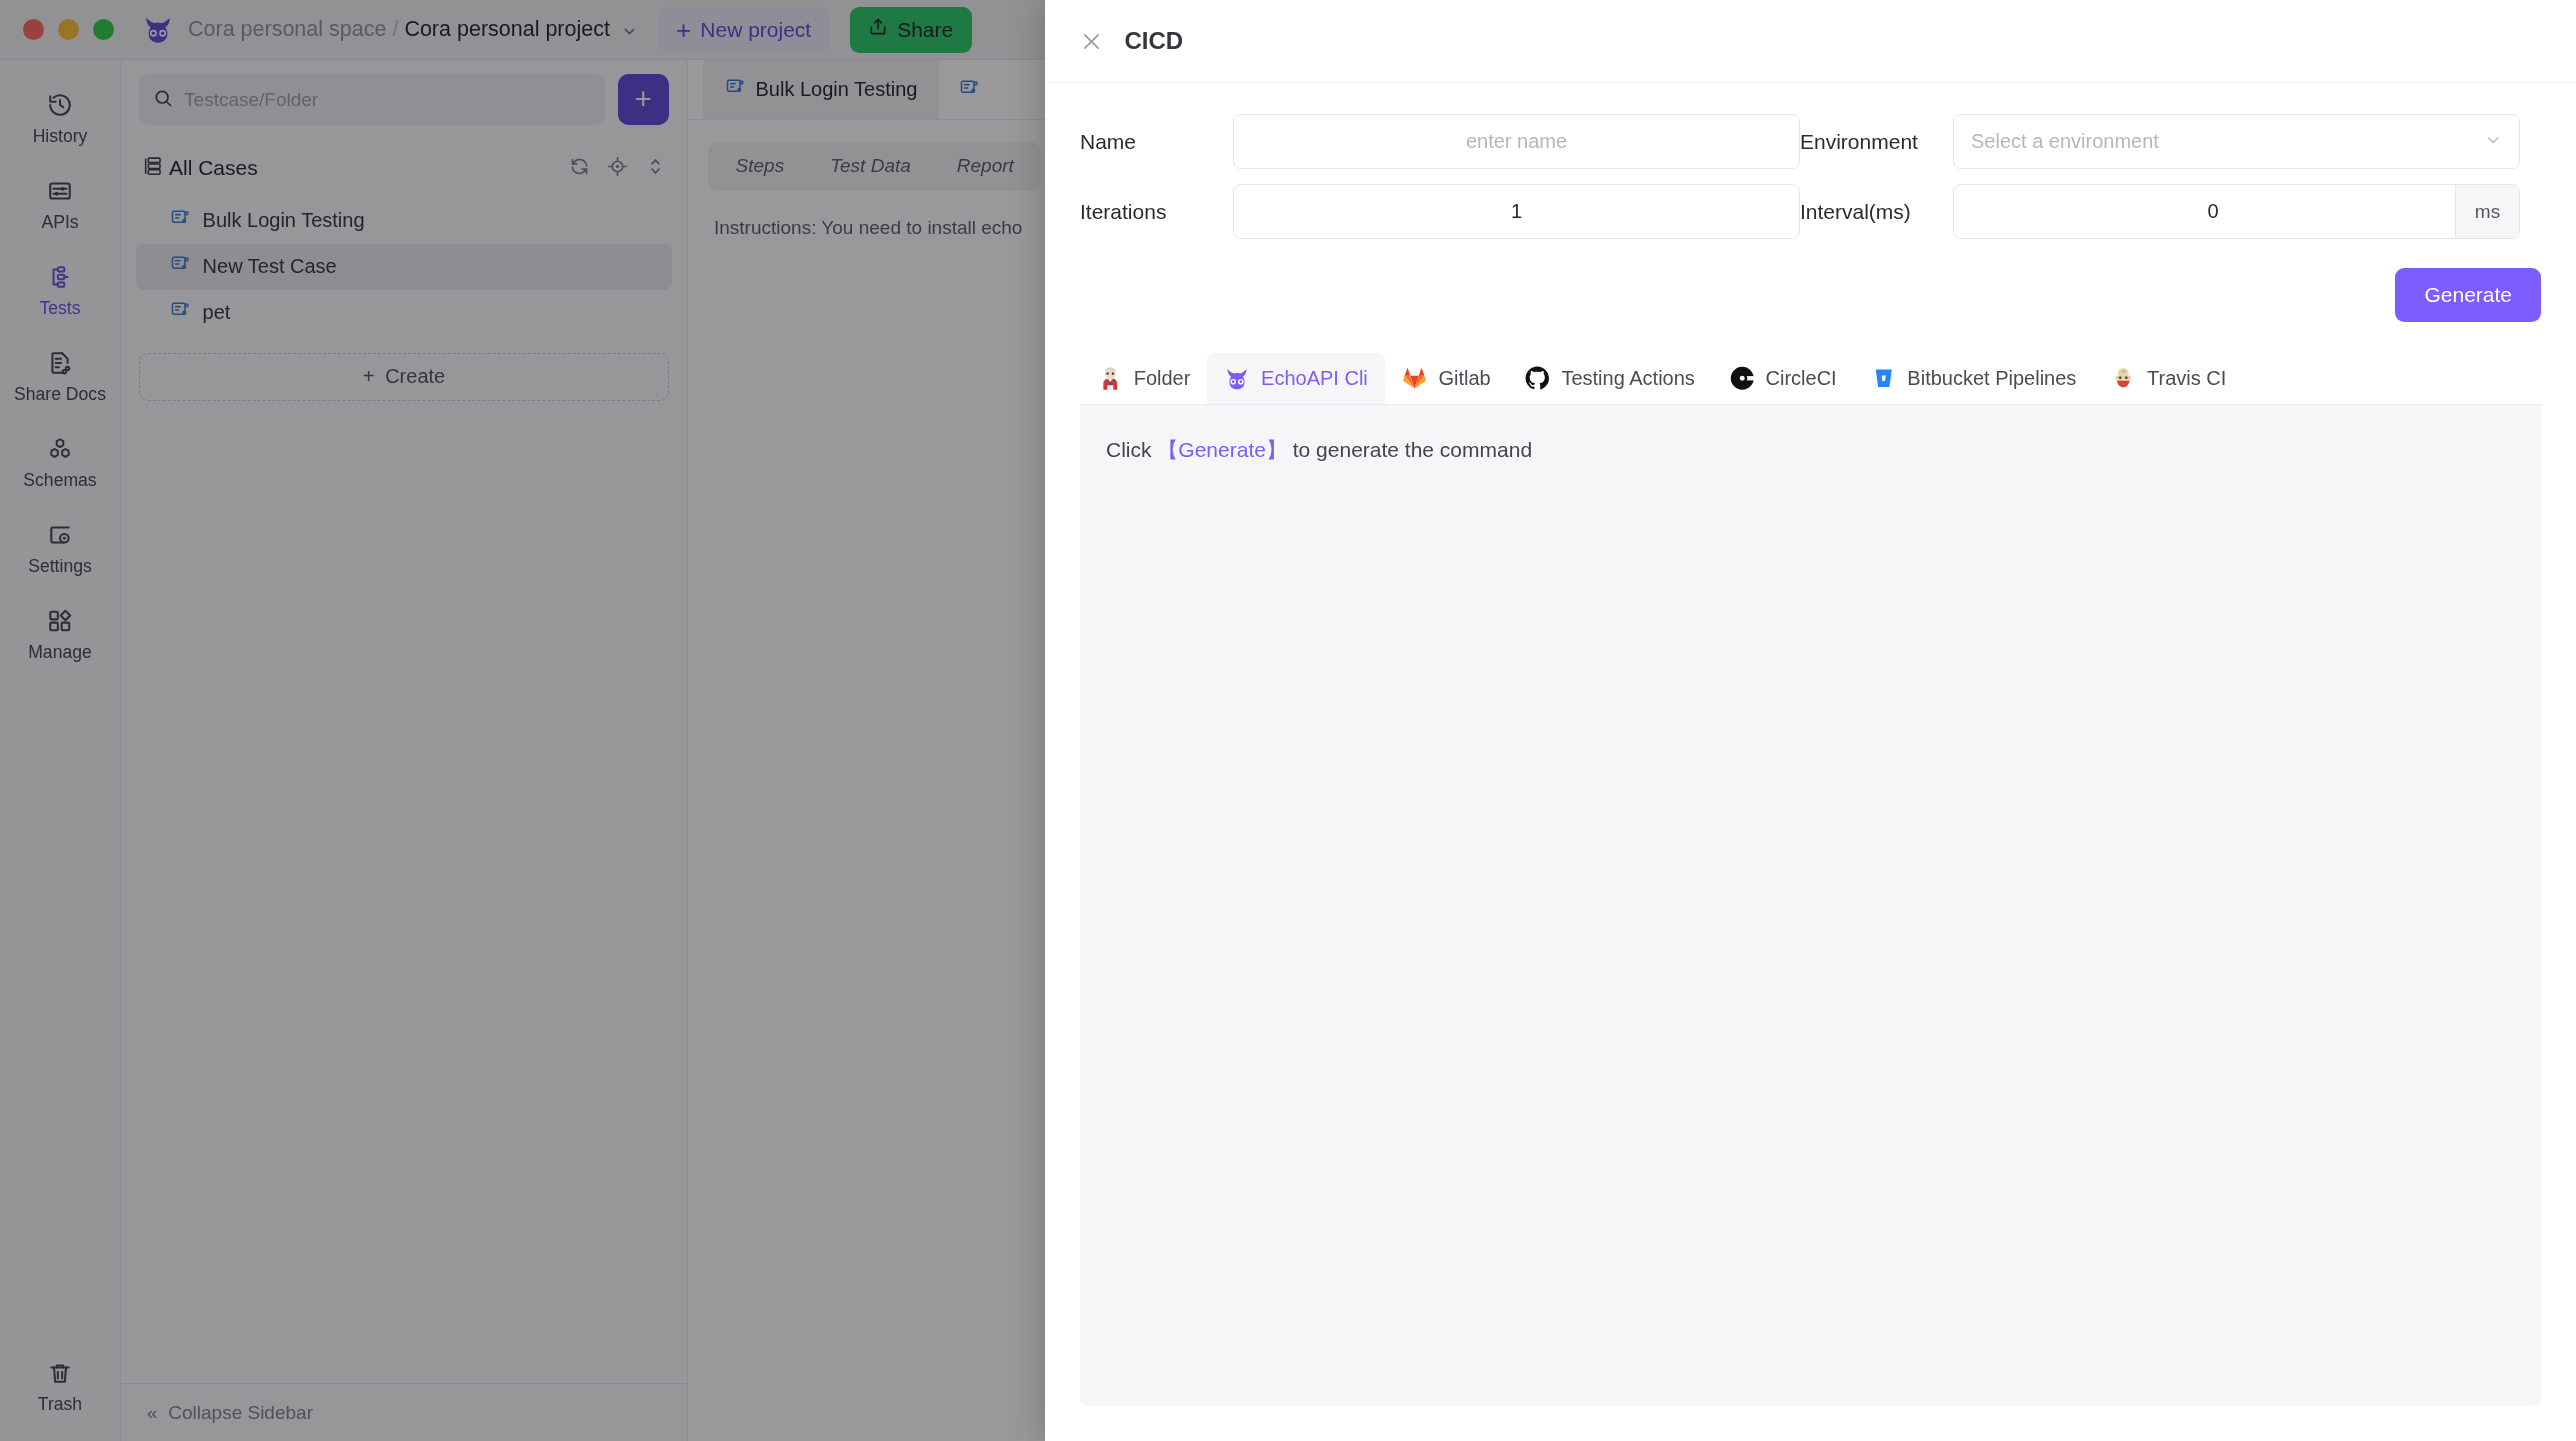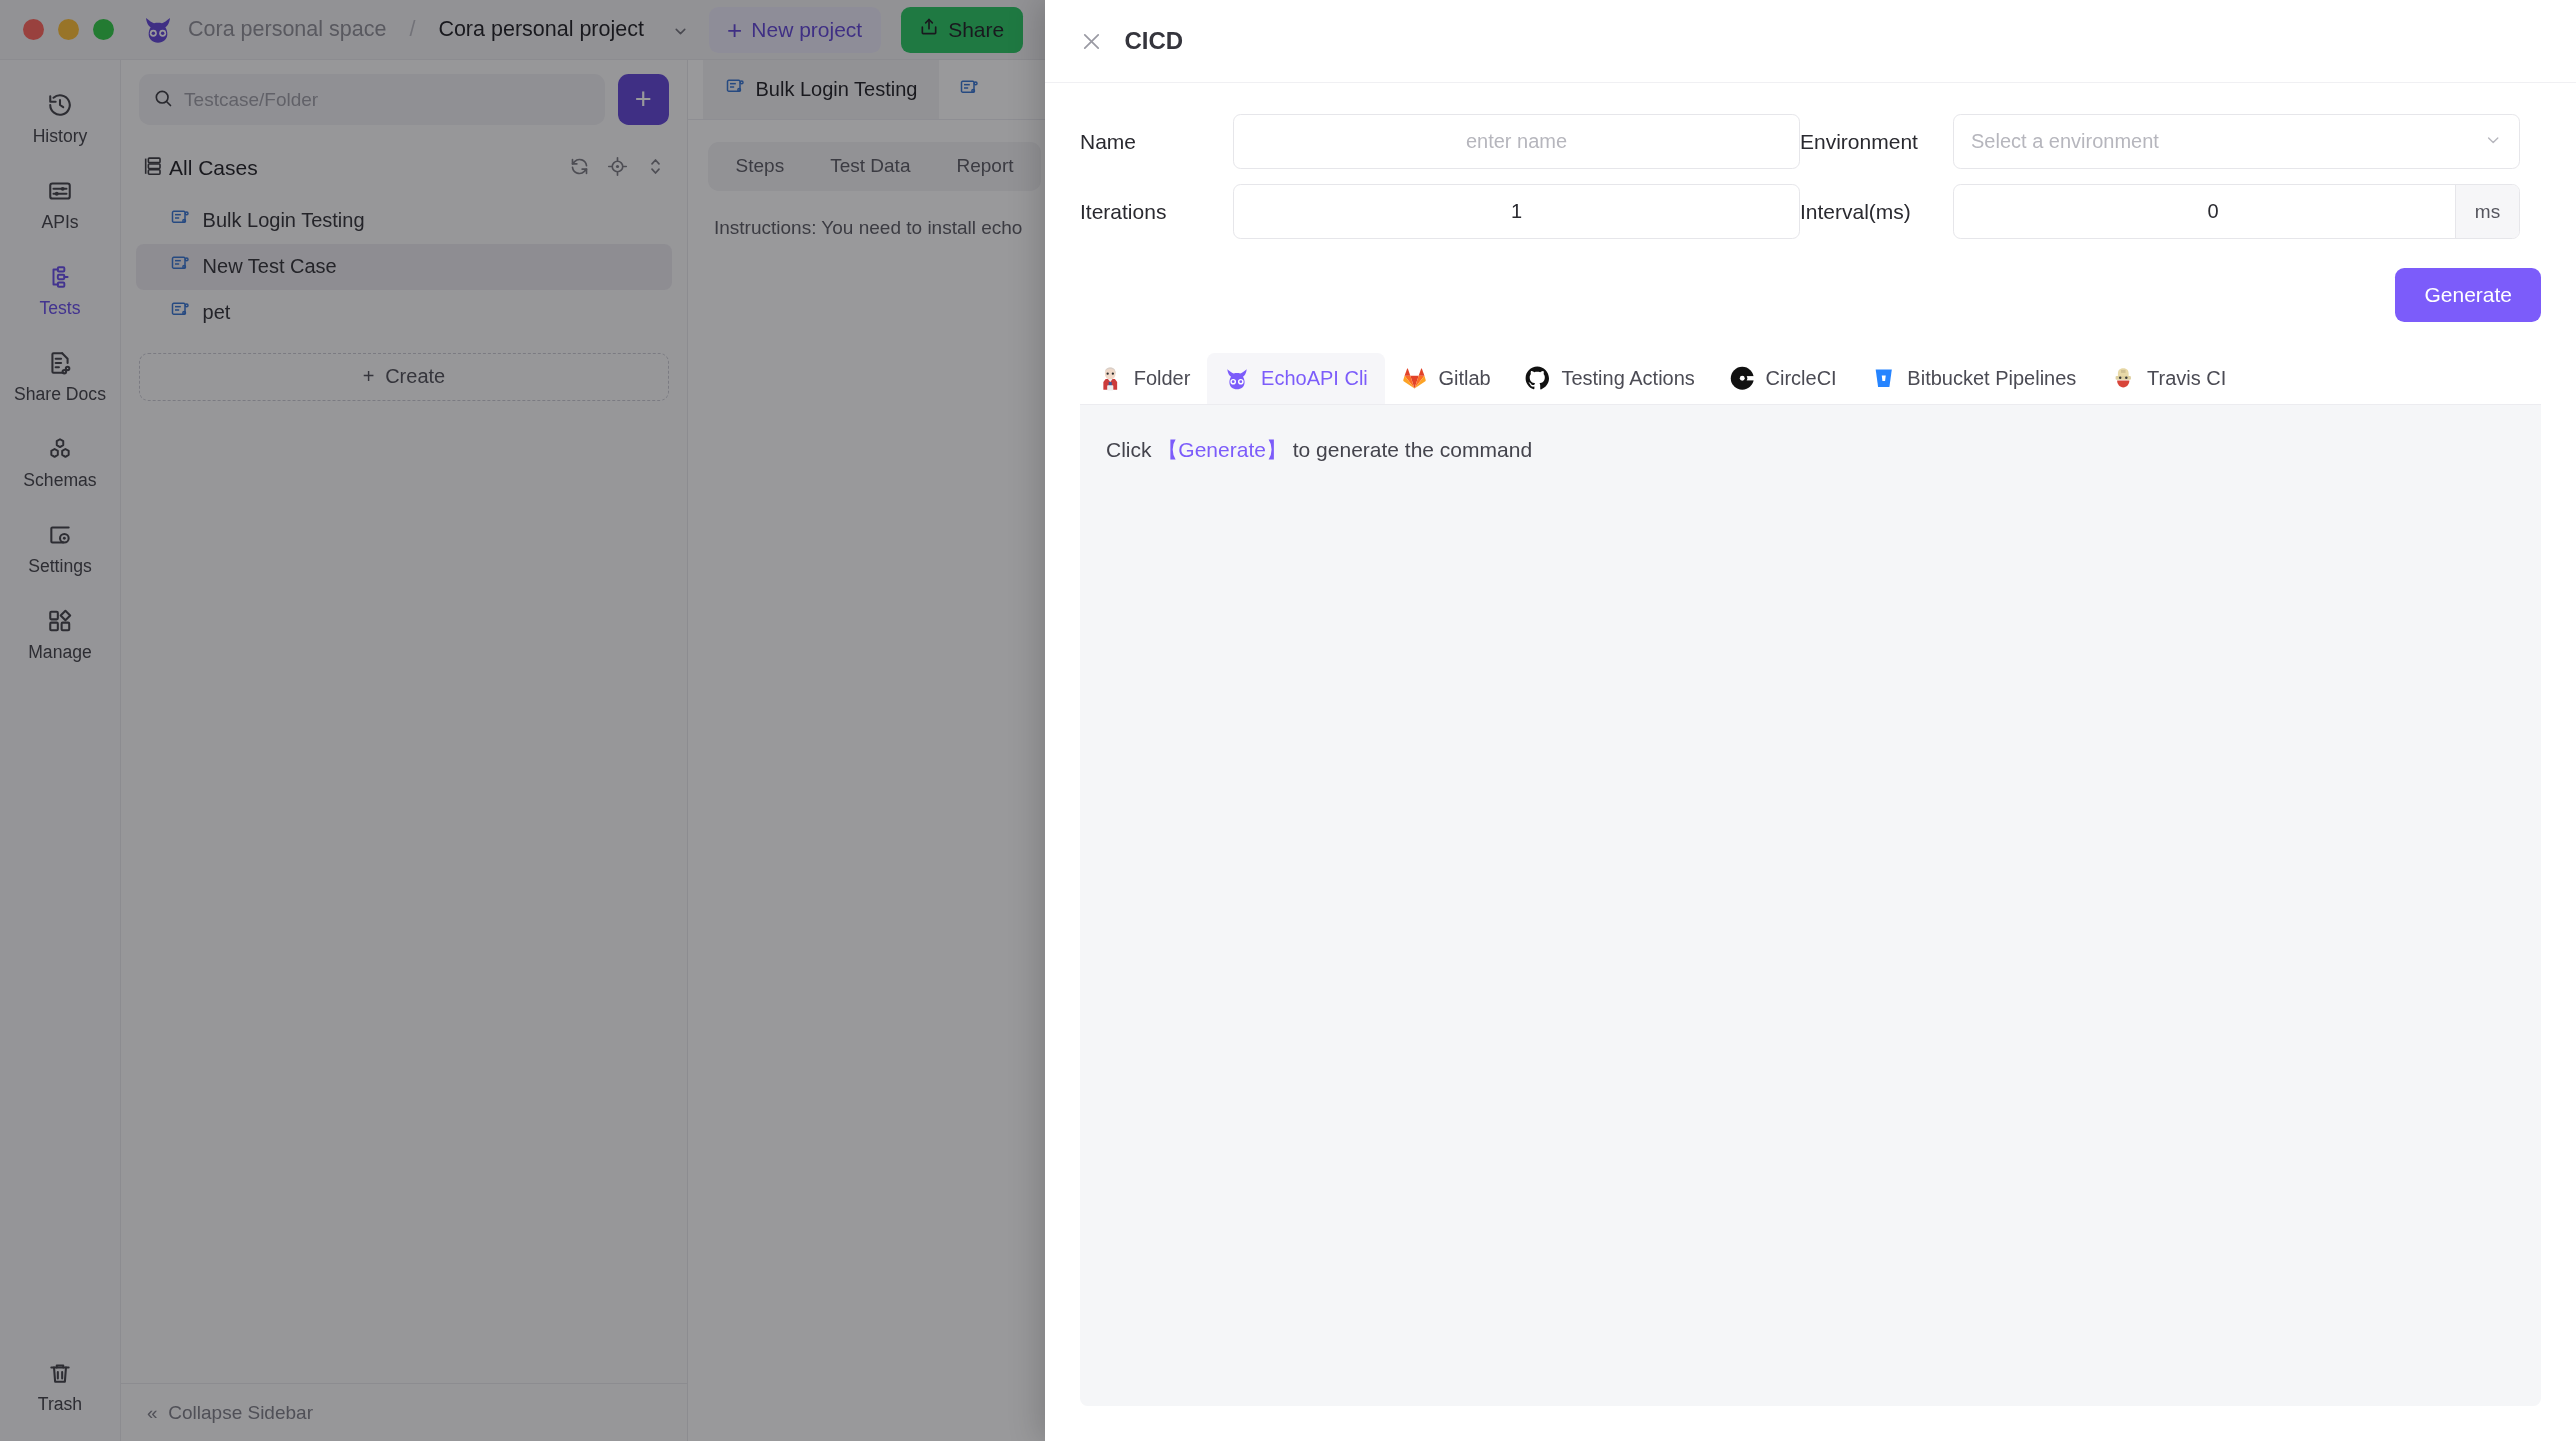--- a/index.html
+++ b/index.html
@@ -26,21 +26,21 @@
     border-bottom: 0.8px solid #e8e8ec;
   }
   .traffic-lights { display: flex; gap: 14px; align-items: center; margin-right: 28px; }
   .tl { width: 21px; height: 21px; border-radius: 50%; }
   .tl.red { background: #ff5f57; }
   .tl.yellow { background: #febc2e; }
   .tl.green { background: #28c840; }
 
   .owl-logo { width: 32px; height: 32px; margin-right: 14px; flex: 0 0 32px; }
 
-  .breadcrumb { display: flex; align-items: center; font-size: 21.5px; gap: 23px; }
+  .breadcrumb { display: flex; align-items: center; font-size: 21.5px; gap: 6px; }
   .bc-space { color: #8a8a93; }
   .bc-sep { color: #b9b9c0; }
   .bc-project { color: #17171c; }
   .chev-down { width: 17px; height: 17px; margin-left: 4.6px; color:#6f6f78; }
 
   .tb-btn {
     display: flex; align-items: center; gap: 9.2px;
     height: 46px; padding: 0 18.4px;
     border-radius: 9.2px; font-size: 21px;
     background: #22c55e; color: #17171c;
@@ -140,20 +140,21 @@
     padding: 0 21.5px; font-size: 20px; color: #55555e; cursor: pointer;
   }
   .doc-tab.active { background: #f2f2f5; color: #17171c; }
   .doc-tab-icononly { display: flex; align-items: center; padding: 0 20px; cursor: pointer; }
 
   .inner-tabs {
     margin: 21.5px 20px 0; height: 49px;
     background: #f2f2f5; border-radius: 10.7px;
     display: inline-flex; align-items: center; padding: 4.6px;
     align-self: flex-start;
+    font-style: italic;
   }
   .inner-tab {
     padding: 0 23px; height: 40px; display: flex; align-items: center;
     font-size: 19px; color: #55555e; border-radius: 7.7px; cursor: pointer;
   }
 
   .instructions { padding: 26px 26px 0; font-size: 19px; color: #55555e; }
 
   
   #overlay {

